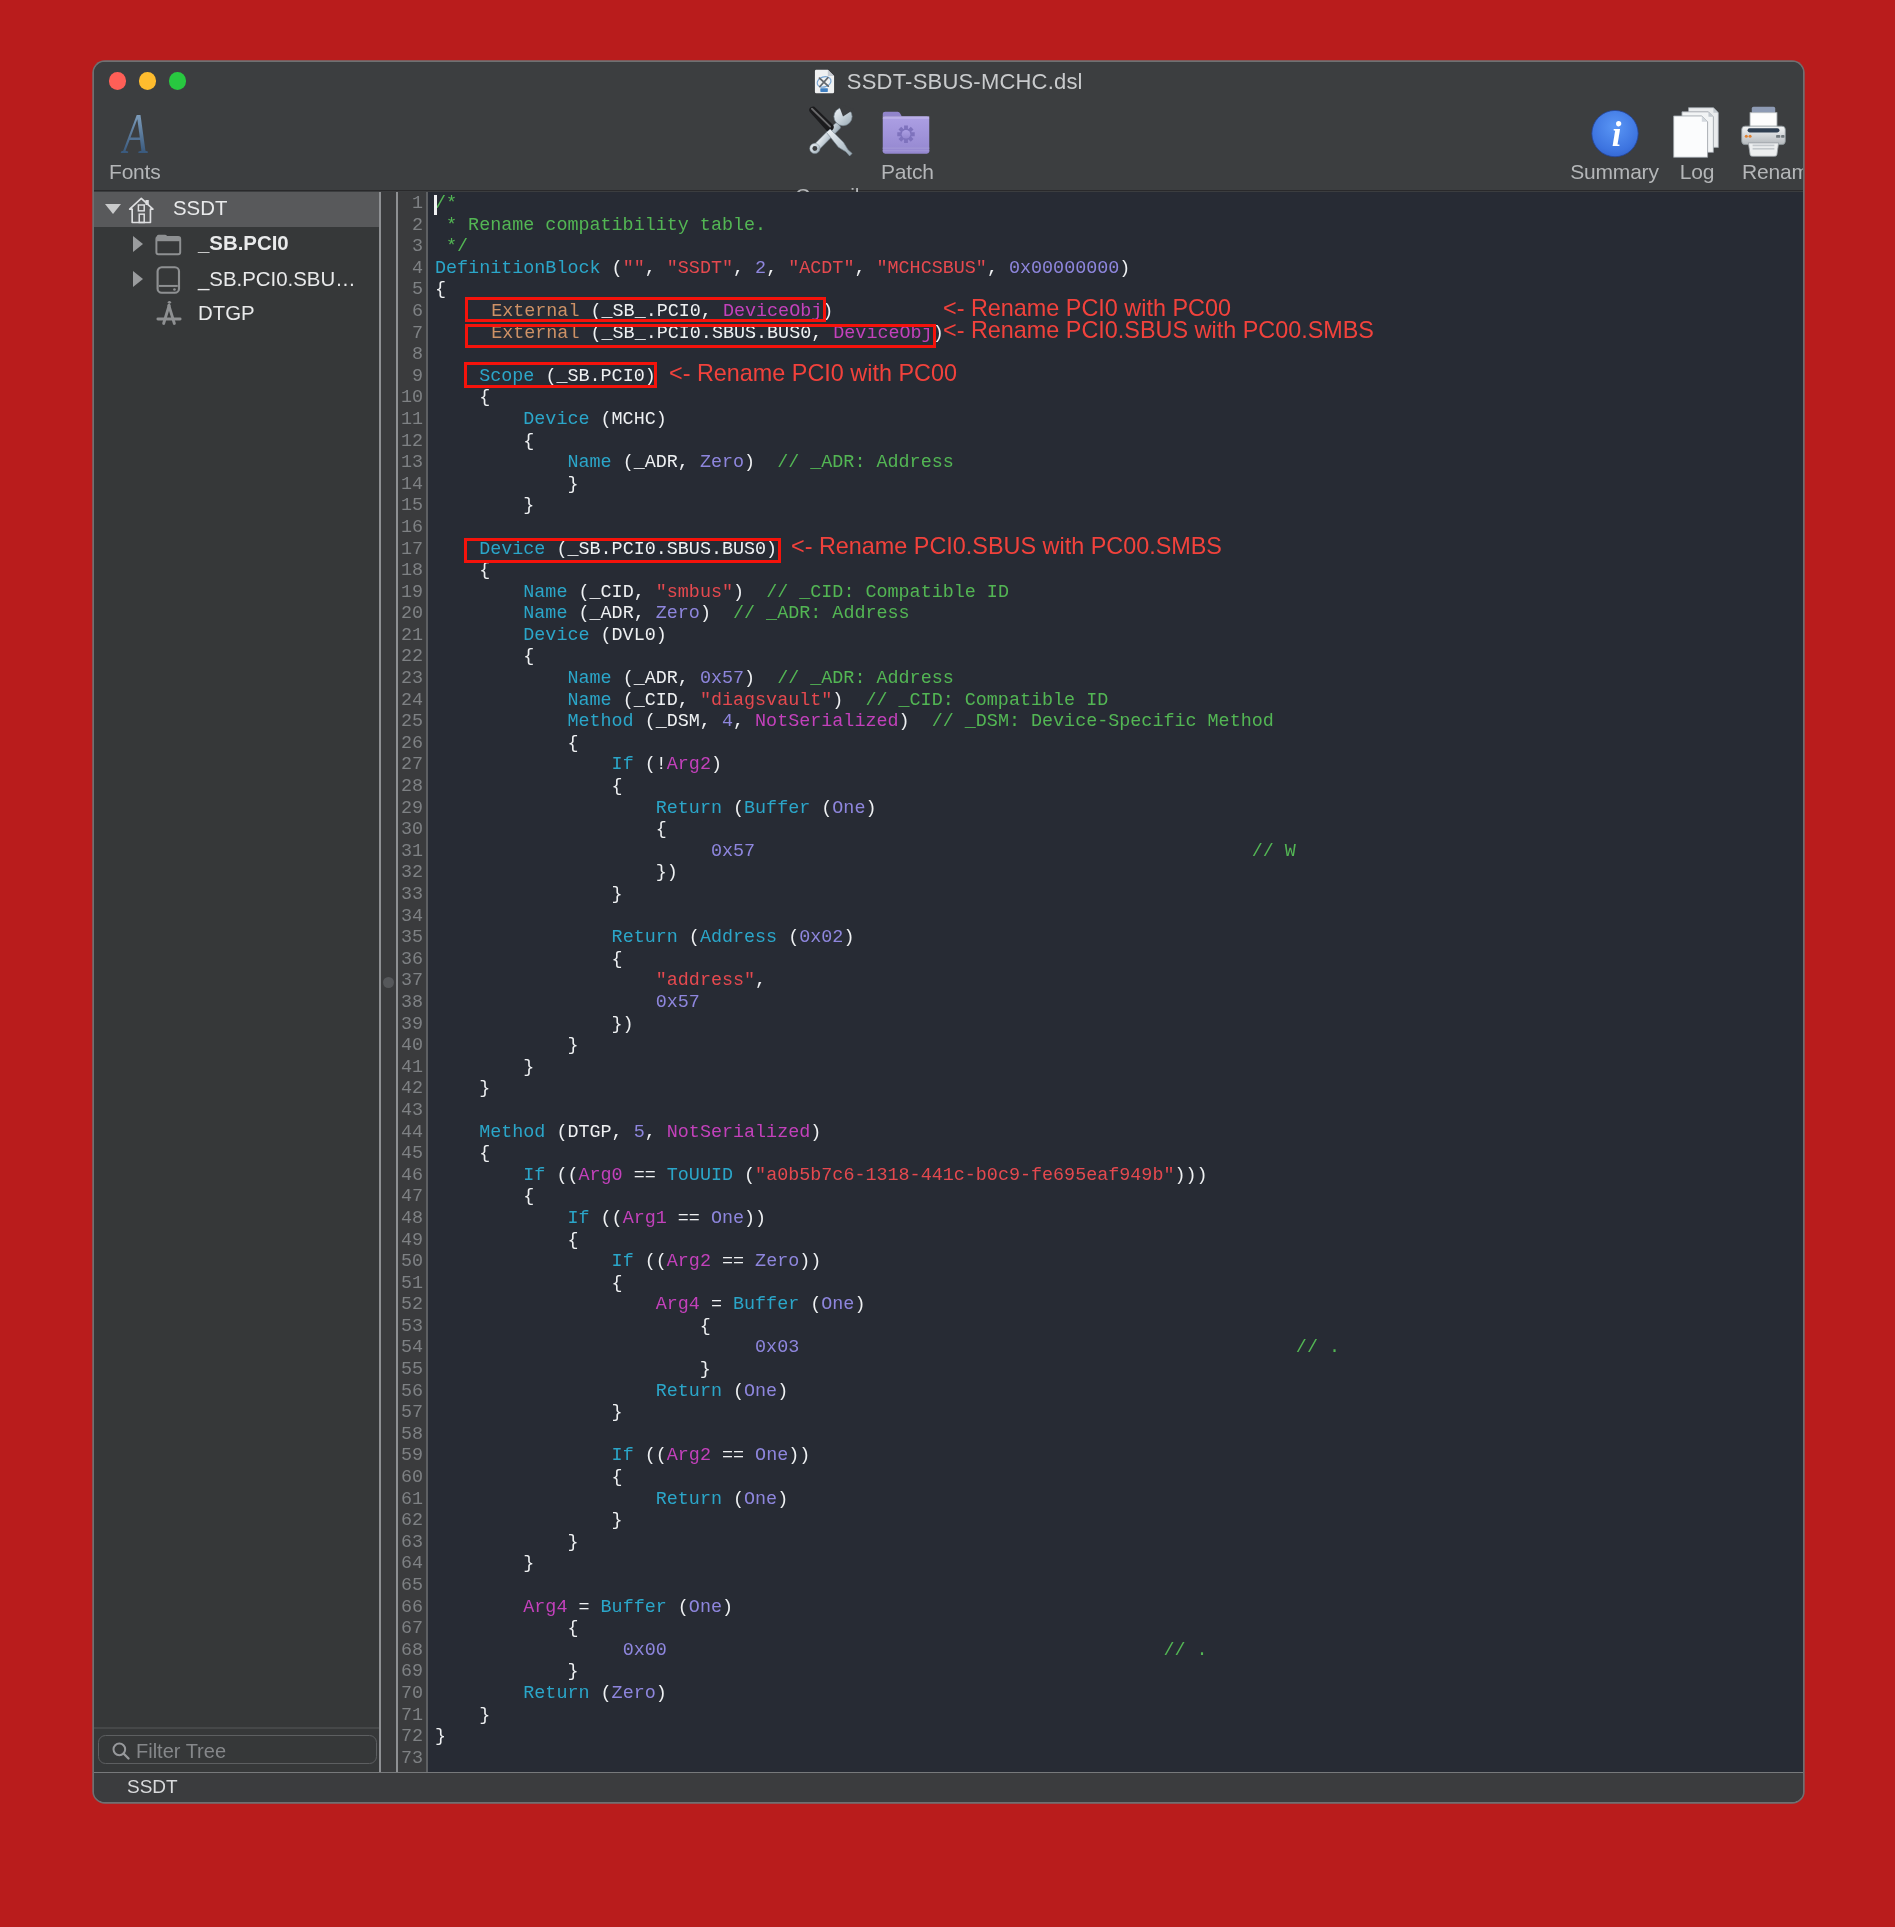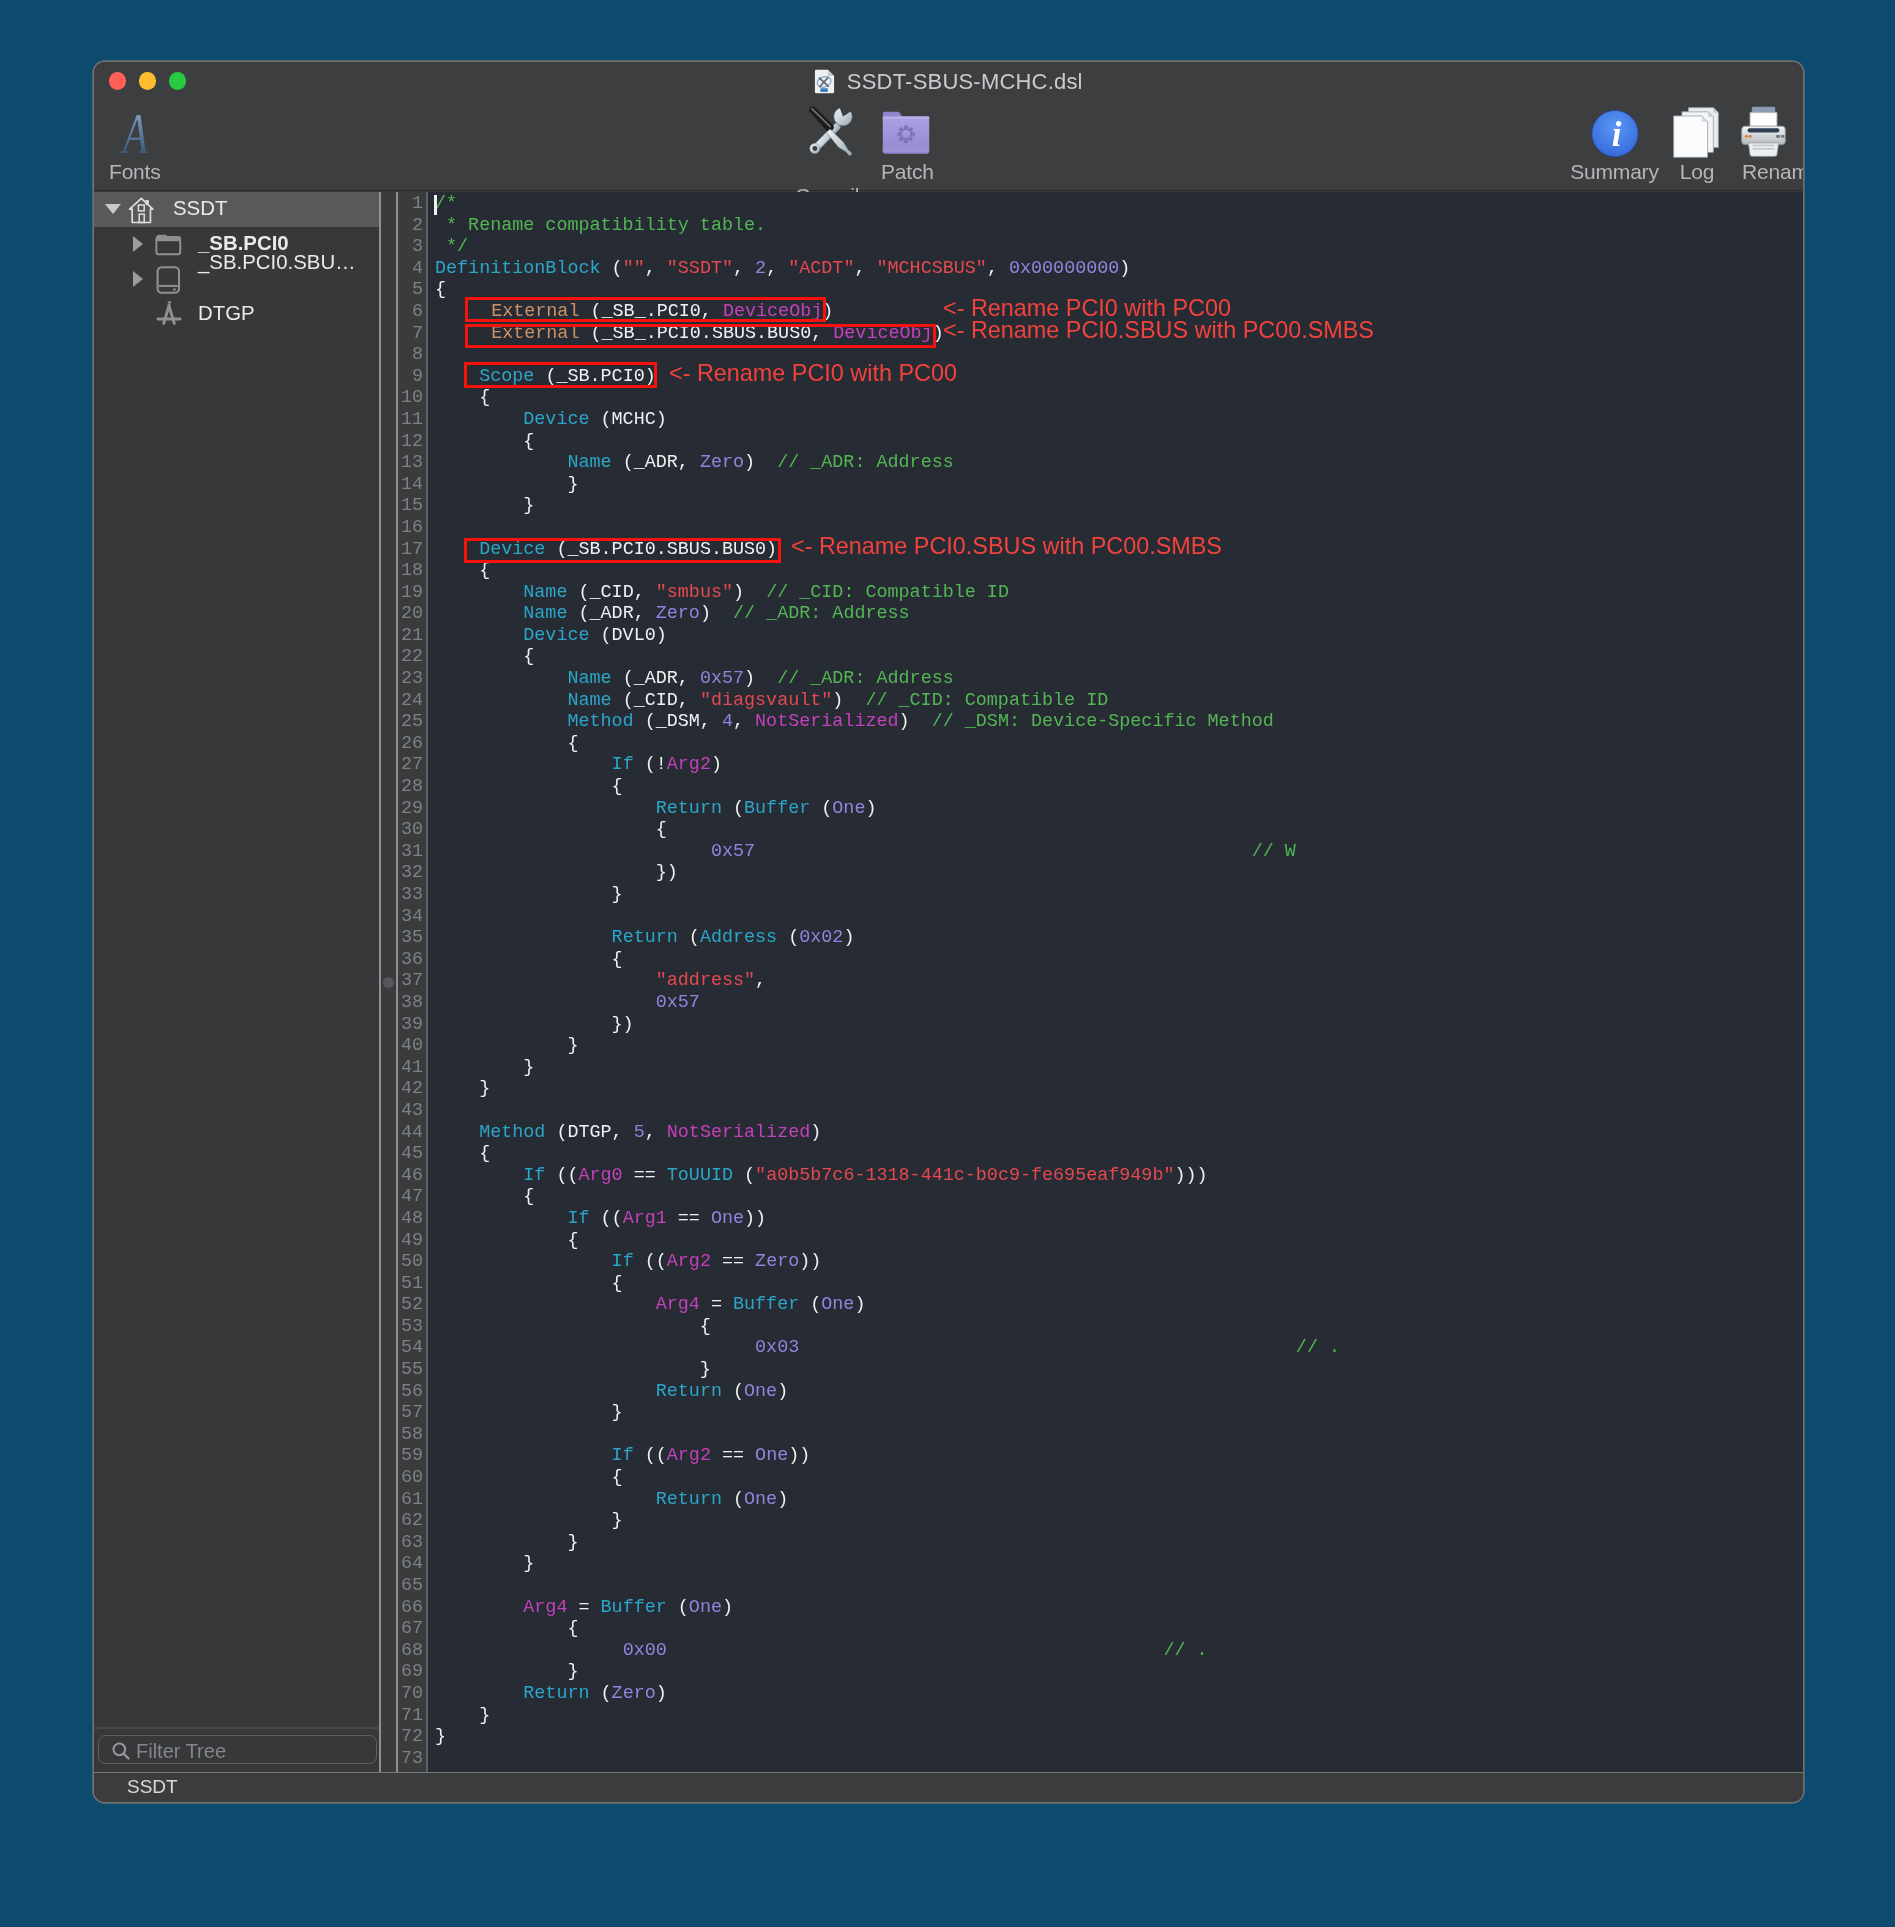--- a/index.html
+++ b/index.html
@@ -1,16 +1,16 @@
 <!DOCTYPE html>
 <html style="font-size:13.3px"><head>
 <meta charset="utf-8">
 <style>
 html,body{margin:0;padding:0;background:#000;}
-#page{position:relative;width:1896px;height:1927px;background:#0c4a6e;overflow:hidden;
+#page{position:relative;width:1896px;height:1927px;background:#b91c1c;overflow:hidden;
   font-family:"Liberation Sans",sans-serif;}
 #win{position:absolute;left:94px;top:62px;width:1709px;height:1740px;border-radius:10.8px;
   background:#3b3d3f;overflow:hidden;box-shadow:0 0 0 1.7px #6e7072;}
 
 #toolbar{position:absolute;left:0;top:0;width:100%;height:128px;background:#3c3e40;border-bottom:1.7px solid #29292b;}
 .tl{position:absolute;top:10.4px;width:17.4px;height:17.4px;border-radius:50%;}
 #title{position:absolute;top:6.6px;left:0;width:100%;text-align:center;font-size:22px;color:#c9cbcd;letter-spacing:0.2px;}
 #dslicon{display:inline-block;vertical-align:-5px;margin-right:11.6px;}
 .tbl{position:absolute;font-size:21px;color:#b4b6b8;text-align:center;top:98px;letter-spacing:-0.2px;}
 .tbic{position:absolute;}
@@ -178,21 +178,21 @@
               <path d="M17.2 6.5 L10.5 28.5"></path>
               <path d="M16.8 6.5 L23.5 28.5"></path>
               <path d="M3.5 23 L30.5 23"></path>
             </g>
           </svg></span>
     <div class="tri" style="left:11.4px;top:12px;border-left:8.6px solid transparent;border-right:8.6px solid transparent;border-top:10.8px solid #c9cacb;"></div>
     <div class="tri" style="left:39px;top:44px;border-top:8.6px solid transparent;border-bottom:8.6px solid transparent;border-left:10.8px solid #9a9c9e;"></div>
     <div class="tri" style="left:39px;top:79px;border-top:8.6px solid transparent;border-bottom:8.6px solid transparent;border-left:10.8px solid #9a9c9e;"></div>
     <div class="srow" style="left:79px;top:5px;">SSDT</div>
     <div class="srow" style="left:104px;top:40px;font-weight:bold;">_SB.PCI0</div>
-    <div class="srow" style="left:104px;top:59px;">_SB.PCI0.SBU…</div>
+    <div class="srow" style="left:104px;top:76px;">_SB.PCI0.SBU…</div>
     <div class="srow" style="left:104px;top:110px;">DTGP</div>
     <div id="filterline"></div>
     <div id="filterbox"></div>
     <span class="tbic" style="left:16.6px;top:1549px;"><svg width="20" height="20" viewBox="0 0 24 24">
             <circle cx="10" cy="10" r="7" fill="none" stroke="#97999c" stroke-width="2.4"></circle>
             <line x1="15" y1="15" x2="21" y2="21" stroke="#97999c" stroke-width="2.8" stroke-linecap="round"></line>
           </svg></span>
     <div id="filtertext">Filter Tree</div>
   </div>
   <div id="gutter"></div>

